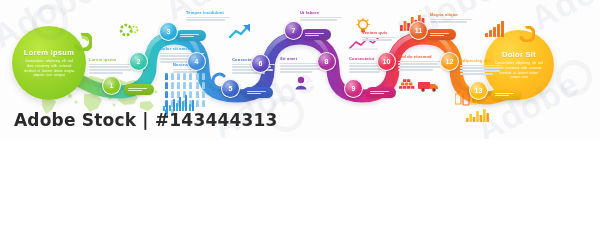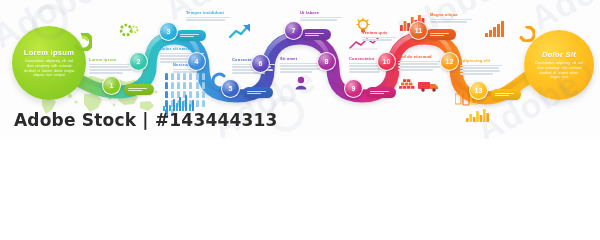--- a/index.html
+++ b/index.html
@@ -47,23 +47,22 @@
   }
   .endcircle .ec-body{
     font-size:3.2px;line-height:1.55;color:rgba(255,255,255,.92);
     width:72%;word-spacing:1px;
   }
   #end-left{
     left:12px;top:26px;width:74px;height:74px;
     background:radial-gradient(circle at 36% 30%, #bde840 0%, #9ed62a 42%, #79c51d 100%);
   }
   #end-right{
-    left:524px;top:30px;width:70px;height:70px;
+    left:484px;top:30px;width:70px;height:70px;
     background:radial-gradient(circle at 36% 30%, #ffd747 0%, #ffc222 45%, #fbab16 100%);
-    font-style:italic;
   }
 
   
   .step{
     position:absolute;width:17px;height:17px;border-radius:50%;z-index:20;
     display:flex;align-items:center;justify-content:center;
     color:#fff;font-size:7px;font-weight:700;line-height:1;
     border:1.6px solid rgba(255,255,255,.95);
     box-shadow:0 1px 3px rgba(0,0,0,.22);
   }

